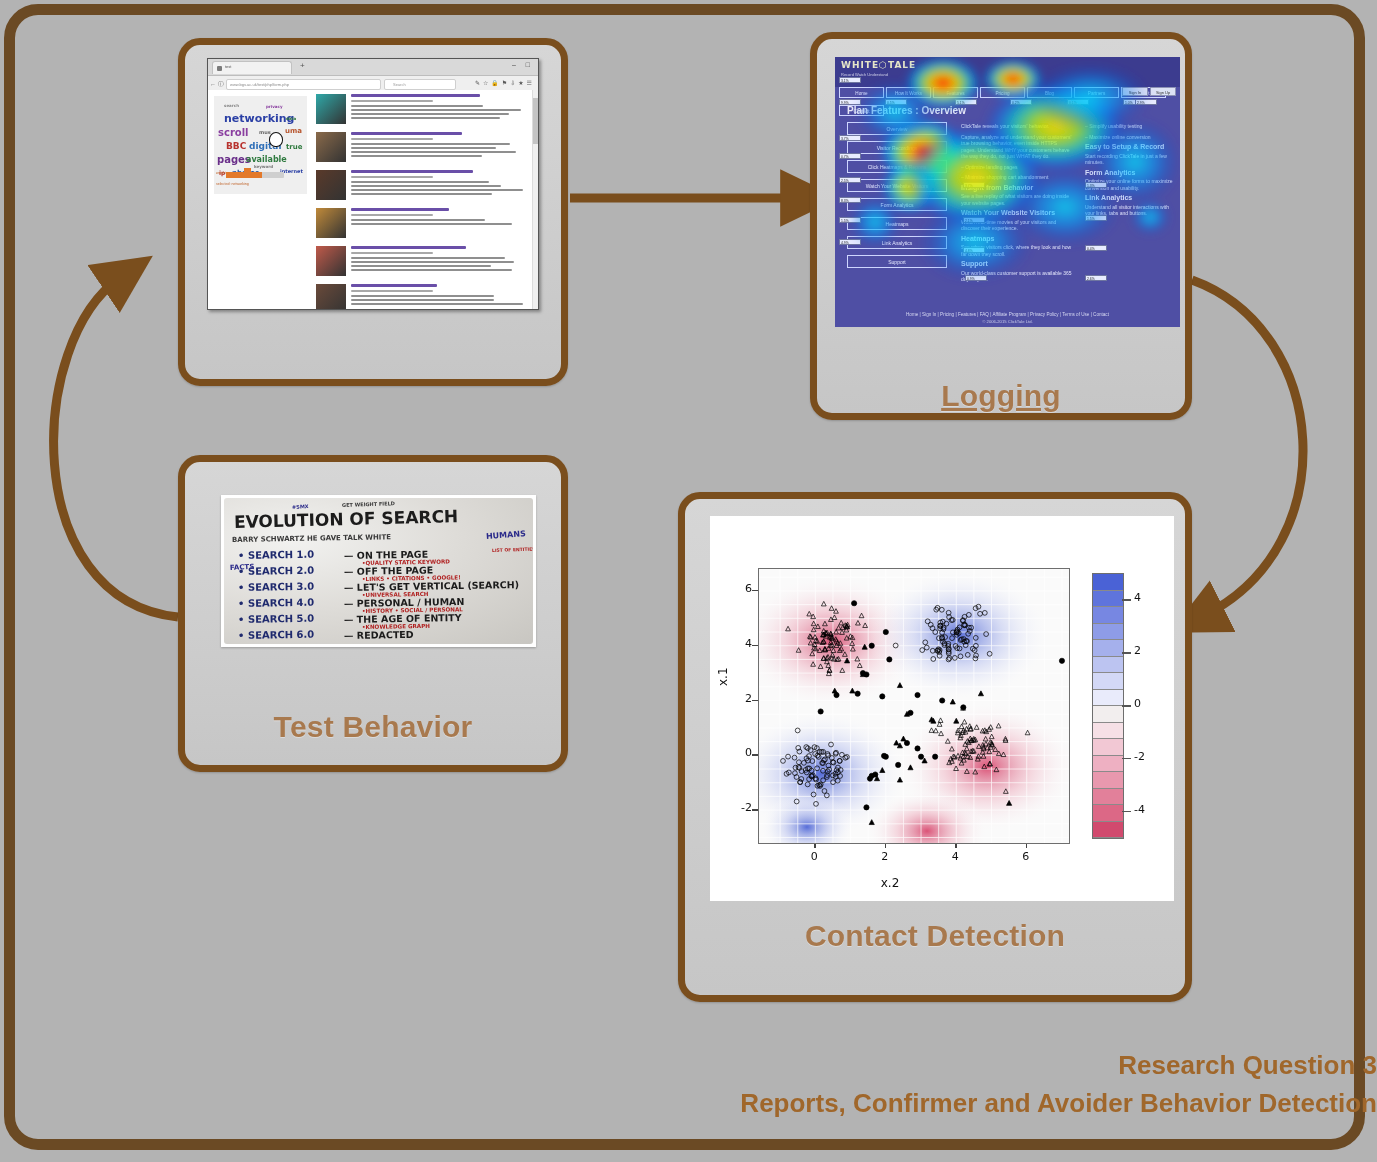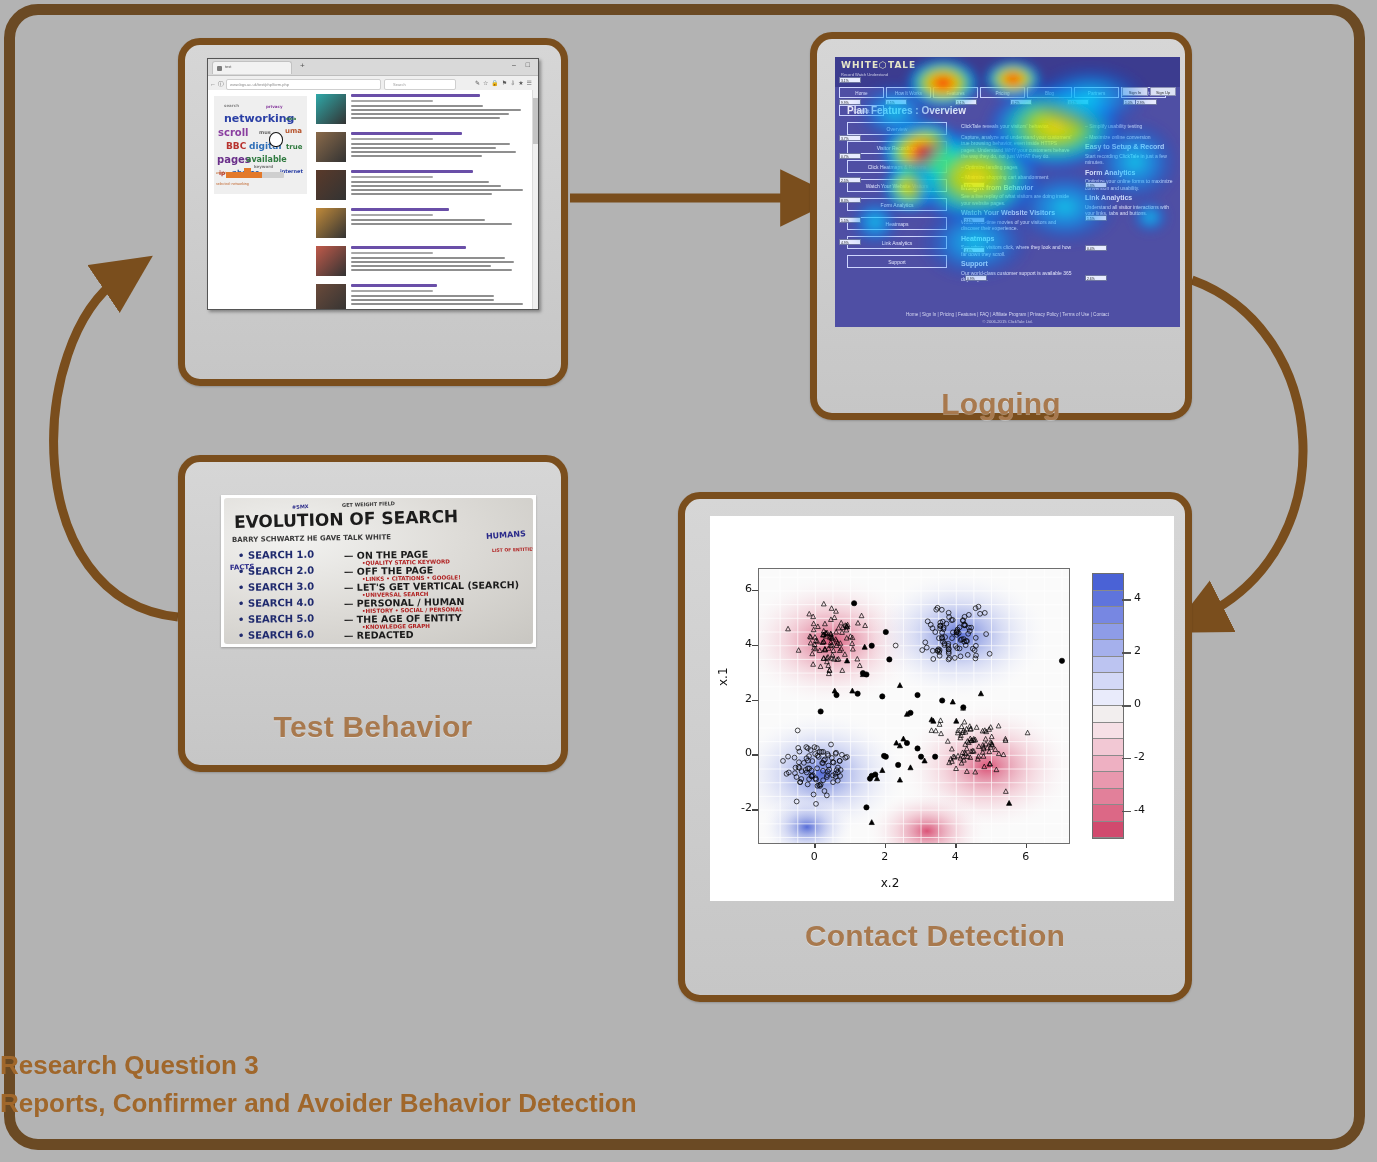--- a/index.html
+++ b/index.html
@@ -81,21 +81,21 @@
   .results{position:absolute;left:108px;top:4px;right:8px;bottom:0;}
   .res{position:relative;margin-bottom:7px;min-height:31px;}
   .res-thumb{position:absolute;left:0;top:0;width:30px;height:30px;}
   .res-txt{margin-left:35px;}
   .res-title{height:3.4px;background:#6a4fa8;margin-bottom:2.4px;border-radius:1px;}
   .res-meta{height:2.4px;background:#a8a8a8;width:46%;margin-bottom:2.4px;border-radius:1px;}
   .res-line{height:2.2px;background:#8f8f8f;margin-bottom:1.9px;border-radius:1px;}
 
   
   #box-logging{left:810px;top:32px;width:382px;height:388px;}
-  #logging-label{top:348px;}
+  #logging-label{top:340px;text-decoration:underline;}
   .heat-wrap{position:absolute;left:18px;top:18px;width:345px;height:270px;overflow:hidden;background:#4b4ba0;}
   .ct-page{position:absolute;inset:0;background:#4f4fa4;}
   .ct-topbar{position:absolute;left:0;right:0;top:0;height:30px;background:#3c3c8f;}
   .ct-logo{position:absolute;left:6px;top:3px;font-size:9px;font-weight:bold;color:#e6e6c8;letter-spacing:1px;font-family:"DejaVu Sans",sans-serif;}
   .ct-logo-sub{position:absolute;left:6px;top:15px;font-size:4px;color:#cfcfe8;}
   .ct-nav{position:absolute;left:4px;top:24px;right:4px;height:11px;}
   .ct-nav span{display:inline-block;width:45px;height:11px;border:1px solid #cfd6ff;margin-right:2px;font-size:4.6px;color:#dfe3ff;text-align:center;line-height:11px;box-sizing:border-box;}
   .ct-btns{position:absolute;right:4px;top:23px;}
   .ct-btns span{display:inline-block;width:26px;height:9px;background:#dde2f5;border:1px solid #8d92b5;font-size:4px;color:#333;text-align:center;line-height:9px;margin-left:2px;box-sizing:border-box;}
   .ct-h1{position:absolute;left:12px;top:48px;font-size:10px;color:#e9e9f8;font-weight:bold;}
@@ -145,21 +145,21 @@
   .cbar-ticks{position:absolute;left:412px;top:52px;width:52px;height:274px;}
   .cbar-ticks span{position:absolute;font-size:11px;color:#111;font-family:"DejaVu Sans",sans-serif;}
   .cbar-ticks u{position:absolute;width:9px;height:1.5px;background:#555;display:block;}
 
   
   #arrow-layer{position:absolute;left:0;top:0;width:1377px;height:1162px;z-index:3;}
 
   
   #caption{
     position:absolute;left:0;right:0;top:1046px;
-    text-align:left;color:#a0672b;font-weight:bold;
+    text-align:right;color:#a0672b;font-weight:bold;
     font-size:26px;line-height:38px;z-index:6;
   }
 </style>
 </head>
 <body>
 
 <div id="stage">
 
   <div id="outer-frame"></div>
 

